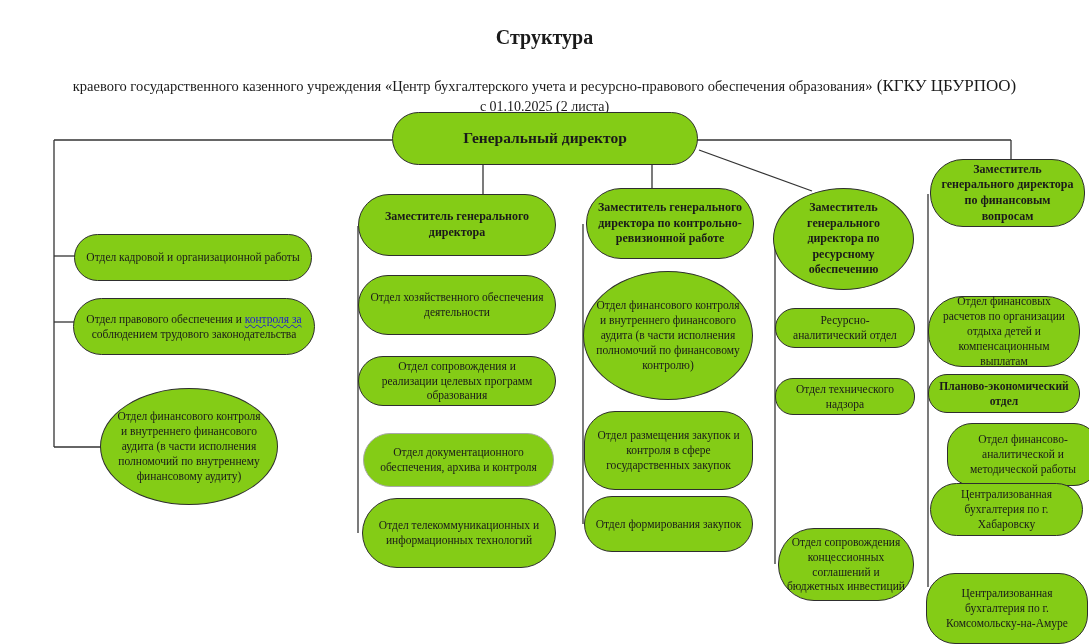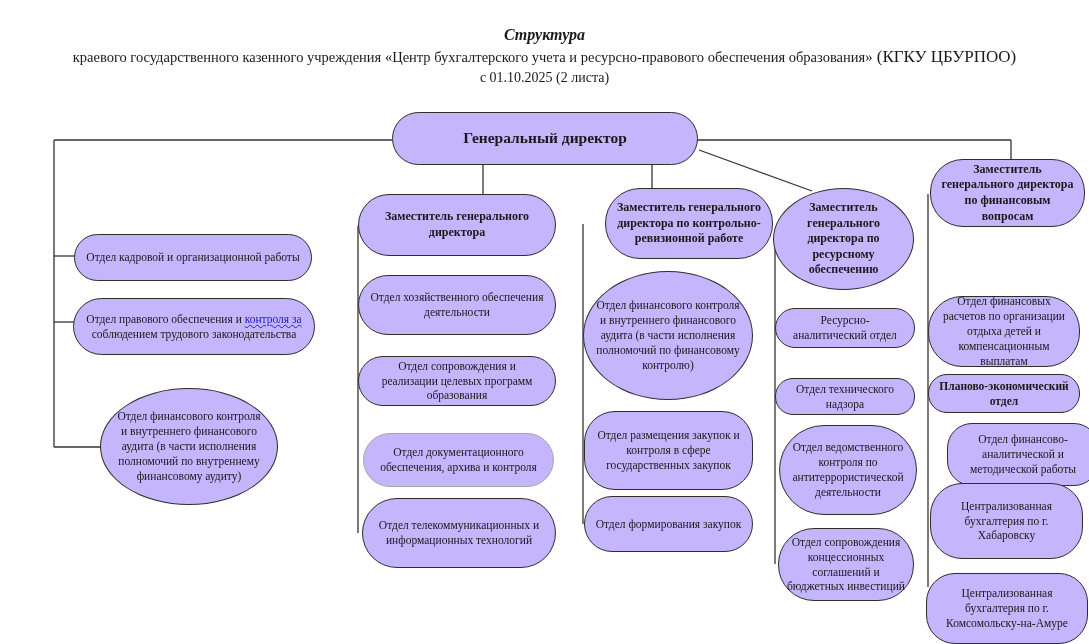--- a/index.html
+++ b/index.html
@@ -6,28 +6,28 @@
   #stage{
     position:relative;
     width:1089px;height:644px;
     background:#ffffff;
     font-family:"Liberation Serif","DejaVu Serif",serif;
     color:#1a1a1a;
     overflow:hidden;
   }
   #wires{position:absolute;left:0;top:0;width:1089px;height:644px;}
   .titleblock{position:absolute;left:0;top:24px;width:1089px;text-align:center;line-height:1.35;}
-  .t1{font-size:16px;font-weight:bold;font-style:italic;}
-  .t2{font-size:14.5px;}
+  .t1{font-size:20px;font-weight:bold;}
+  .t2{font-size:14.5px;margin-top:24px;}
   .t2 .abbr{font-size:17px;}
   .t3{font-size:14px;}
   .node{
     position:absolute;
     box-sizing:border-box;
-    background:#c4b5fd;
+    background:#84cc16;
     border:1.4px solid #2e2e2e;
     display:flex;align-items:center;justify-content:center;
     text-align:center;
     font-size:11.5px;
     line-height:1.3;
     padding:3px 10px;
   }
   .node.bold{font-weight:bold;font-size:12px;}
   .node.muted{border-color:#a8a8a8;}
   .node .inner{width:100%;}
@@ -104,21 +104,21 @@
   <div class="node" style="left:358px;top:356px;width:198px;height:50px;border-radius:29px;">
     <div class="inner">Отдел сопровождения и реализации целевых программ образования</div>
   </div>
   <div class="node muted" style="left:363px;top:433px;width:191px;height:54px;border-radius:27px;">
     <div class="inner">Отдел документационного обеспечения, архива и контроля</div>
   </div>
   <div class="node" style="left:362px;top:498px;width:194px;height:70px;border-radius:35px;">
     <div class="inner">Отдел телекоммуникационных и информационных технологий</div>
   </div>
 
-  <div class="node bold" style="left:605px;top:188px;width:168px;height:71px;border-radius:35px;">
+  <div class="node bold" style="left:586px;top:188px;width:168px;height:71px;border-radius:35px;">
     <div class="inner">Заместитель генерального директора по контрольно-ревизионной работе</div>
   </div>
   <div class="node" style="left:583px;top:271px;width:170px;height:129px;border-radius:50%;padding:6px 12px;">
     <div class="inner">Отдел финансового контроля и внутреннего финансового аудита (в части исполнения полномочий по финансовому контролю)</div>
   </div>
   <div class="node" style="left:584px;top:411px;width:169px;height:79px;border-radius:31px;">
     <div class="inner">Отдел размещения закупок и контроля в сфере государственных закупок</div>
   </div>
   <div class="node" style="left:584px;top:496px;width:169px;height:56px;border-radius:28px;">
     <div class="inner">Отдел формирования закупок</div>
@@ -126,39 +126,36 @@
 
   <div class="node bold" style="left:773px;top:188px;width:141px;height:102px;border-radius:50%;padding:6px 12px;">
     <div class="inner">Заместитель генерального директора по ресурсному обеспечению</div>
   </div>
   <div class="node" style="left:775px;top:308px;width:140px;height:40px;border-radius:20px;">
     <div class="inner">Ресурсно-аналитический отдел</div>
   </div>
   <div class="node" style="left:775px;top:378px;width:140px;height:37px;border-radius:18px;padding:3px 6px;">
     <div class="inner">Отдел технического надзора</div>
   </div>
-  <div class="node" style="left:779px;top:425px;width:138px;height:90px;border-radius:46px;padding:4px 10px;">
-    <div class="inner">Отдел ведомственного контроля по антитеррористической деятельности</div>
-  </div>
   <div class="node" style="left:778px;top:528px;width:136px;height:73px;border-radius:36px;padding:4px 8px;">
     <div class="inner">Отдел сопровождения концессионных соглашений и бюджетных инвестиций</div>
   </div>
 
   <div class="node bold" style="left:930px;top:159px;width:155px;height:68px;border-radius:33px;padding:3px 8px;">
     <div class="inner">Заместитель генерального директора по финансовым вопросам</div>
   </div>
   <div class="node" style="left:928px;top:296px;width:152px;height:71px;border-radius:34px;padding:3px 8px;">
     <div class="inner">Отдел финансовых расчетов по организации отдыха детей и компенсационным выплатам</div>
   </div>
   <div class="node" style="left:928px;top:374px;width:152px;height:39px;border-radius:19px;font-weight:bold;">
     <div class="inner">Планово-экономический отдел</div>
   </div>
   <div class="node" style="left:947px;top:423px;width:152px;height:63px;border-radius:25px;">
     <div class="inner">Отдел финансово-аналитической и методической работы</div>
   </div>
-  <div class="node" style="left:930px;top:483px;width:153px;height:76px;border-radius:32px;">
+  <div class="node" style="left:930px;top:483px;width:153px;height:53px;border-radius:32px;">
     <div class="inner">Централизованная бухгалтерия по г. Хабаровску</div>
   </div>
   <div class="node" style="left:926px;top:573px;width:162px;height:71px;border-radius:29px;padding:3px 4px;">
     <div class="inner">Централизованная бухгалтерия по г. Комсомольску-на-Амуре</div>
   </div>
 
 </div>
 
 </body></html>

